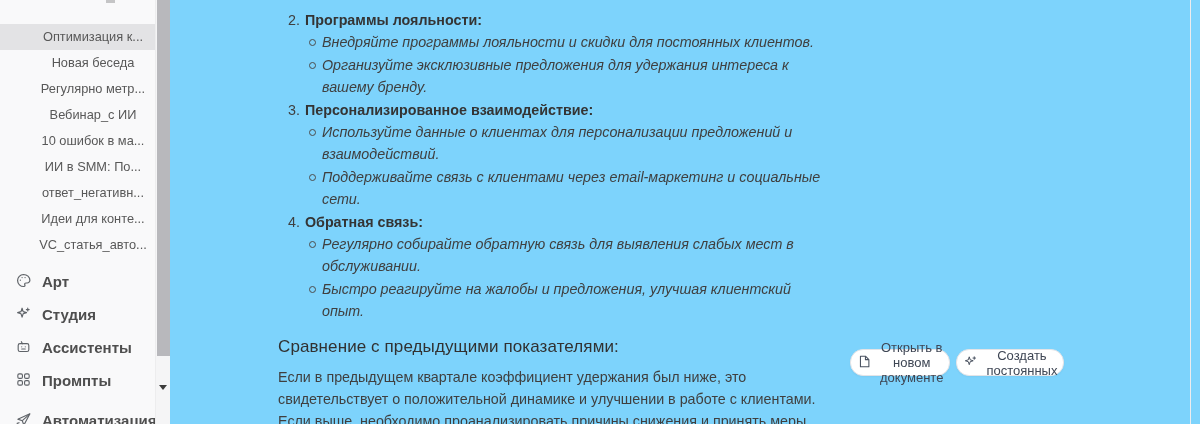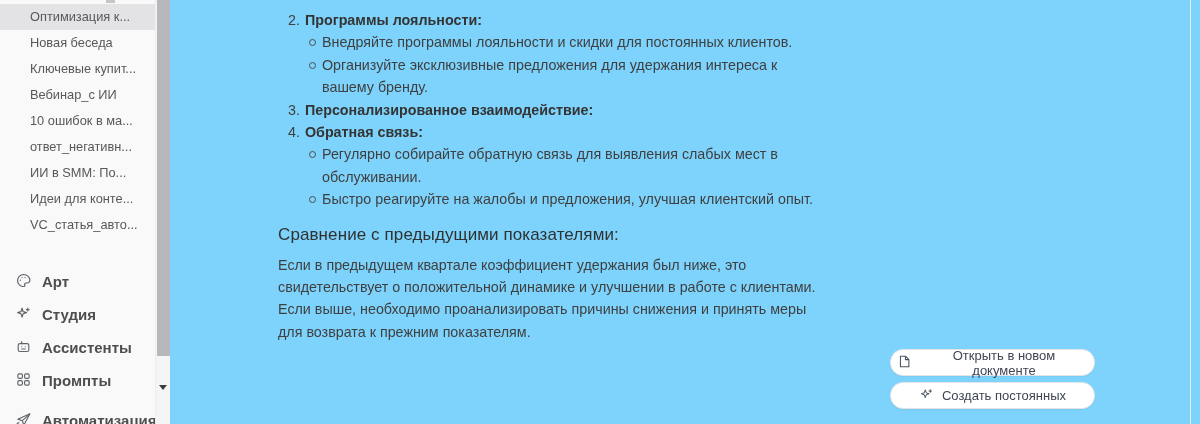--- a/index.html
+++ b/index.html
@@ -6,21 +6,21 @@
   html,body { margin:0; padding:0; }
   body {
     width:1200px; height:424px; overflow:hidden; position:relative;
     background:#ffffff; font-family:"Liberation Sans", sans-serif;
     -webkit-font-smoothing:antialiased;
   }
 
   
   .sidebar { position:absolute; left:0; top:0; width:170px; height:424px; background:#f9f9fa; }
   .chat-frag { position:absolute; top:0; left:106px; width:9px; height:3px; background:#9a9a9a; opacity:.55; }
-  .chat-list { position:absolute; top:4px; left:0; width:156px; }
+  .chat-list { position:absolute; top:24px; left:0; width:156px;text-align:center; }
   .chat-item {
     height:26px; line-height:26px; padding-left:30px; font-size:12.8px; color:#585858;
     white-space:nowrap; overflow:hidden; cursor:pointer;
   }
   .chat-item.selected { background:#e3e3e5; }
 
   .nav { position:absolute; top:268px; left:0; width:156px; display:flex; flex-direction:column; gap:6px; }
   .nav-item {
     height:27px; display:flex; align-items:center; padding-left:15px; gap:10px;
     font-size:15px; color:#4e4e4e; cursor:pointer;font-weight:bold;
@@ -37,52 +37,52 @@
   .main { position:absolute; left:170px; top:0; width:1030px; height:424px; background:#7dd3fc; }
   .page-edge { position:absolute; left:1020px; top:0; width:1px; height:424px; background:#ececee; }
 
   .content { position:absolute; left:108px; top:0; width:548px; color:#3f3f3f; }
 
   .olist { margin-top:9px; font-size:14.3px; line-height:22.4px; }
   .ol-title { padding-left:10px; }
   .ol-num { margin-right:5px; color:#3f3f3f; }
   .ol-title b { font-weight:bold; color:#343434; }
   .ulist { list-style:none; margin:0; padding:0 0 0 44px; }
-  .ulist li { position:relative; }
+  .ulist li { position:relative;font-style:italic; }
   .ulist li::before {
     content:""; position:absolute; left:-13px; top:8px; width:5px; height:5px;
     border:1.3px solid #4c4c4c; border-radius:50%;
   }
 
   h3.sec-h { font-size:17px; font-weight:400; color:#313131; margin:14px 0 9px 0; letter-spacing:.1px; }
   h3.sec-h + p { margin-top:0; }
   .content p { margin:0 0 7px 0; font-size:14.3px; line-height:22.3px; width:545px; }
 
-  .actions { position:absolute; left:720px; top:349px; width:205px; display:flex; flex-direction:column; gap:6px; }
+  .actions { position:absolute; left:680px; top:349px; width:205px; display:flex; flex-direction:row; gap:6px; }
   .action-btn {
     height:27px; background:#fff; border:1px solid #e4e4e7; border-radius:13px;
     display:flex; align-items:center; justify-content:center; gap:8px;
     font-size:13px; color:#3e4654; cursor:pointer; box-shadow:0 1px 2px rgba(0,0,0,.04);
   }
   .action-btn svg { width:15px; height:15px; color:#4a5260; }
 </style>
 </head>
 <body>
 
 <aside class="sidebar">
   <div class="chat-frag"></div>
 
   <div class="chat-list">
     <div class="chat-item selected">Оптимизация к...</div>
     <div class="chat-item">Новая беседа</div>
-    <div class="chat-item">Ключевые купит...</div>
+    <div class="chat-item">Регулярно метр...</div>
     <div class="chat-item">Вебинар_с ИИ</div>
     <div class="chat-item">10 ошибок в ма...</div>
+    <div class="chat-item">ИИ в SMM: По...</div>
     <div class="chat-item">ответ_негативн...</div>
-    <div class="chat-item">ИИ в SMM: По...</div>
     <div class="chat-item">Идеи для конте...</div>
     <div class="chat-item">VC_статья_авто...</div>
   </div>
 
   <nav class="nav">
     <div class="nav-item">
       <span><svg viewBox="0 0 24 24" fill="none" stroke="currentColor" stroke-width="1.7">
             <path d="M12 3.5a8.5 8.5 0 1 0 .3 17c1.2 0 1.8-.7 1.8-1.5 0-.7-.5-1.1-.5-1.9 0-.9.7-1.6 1.8-1.6h1.8a3.8 3.8 0 0 0 3.8-3.8C21 7 17 3.5 12 3.5z"></path>
             <circle cx="7.6" cy="11.5" r=".9" fill="currentColor" stroke="none"></circle>
             <circle cx="10" cy="7.8" r=".9" fill="currentColor" stroke="none"></circle>
@@ -139,20 +139,24 @@
       <div class="ol-title">
         <span class="ol-num">2.</span><b>Программы лояльности:</b>
       </div>
       <ul class="ulist">
         <li>Внедряйте программы лояльности и скидки для постоянных клиентов.</li>
         <li>Организуйте эксклюзивные предложения для удержания интереса к вашему бренду.</li>
       </ul>
       <div class="ol-title">
         <span class="ol-num">3.</span><b>Персонализированное взаимодействие:</b>
       </div>
+      <ul class="ulist">
+        <li>Используйте данные о клиентах для персонализации предложений и взаимодействий.</li>
+        <li>Поддерживайте связь с клиентами через email-маркетинг и социальные сети.</li>
+      </ul>
       <div class="ol-title">
         <span class="ol-num">4.</span><b>Обратная связь:</b>
       </div>
       <ul class="ulist">
         <li>Регулярно собирайте обратную связь для выявления слабых мест в обслуживании.</li>
         <li>Быстро реагируйте на жалобы и предложения, улучшая клиентский опыт.</li>
       </ul>
     </div>
 
     <h3 class="sec-h">Сравнение с предыдущими показателями:</h3>

